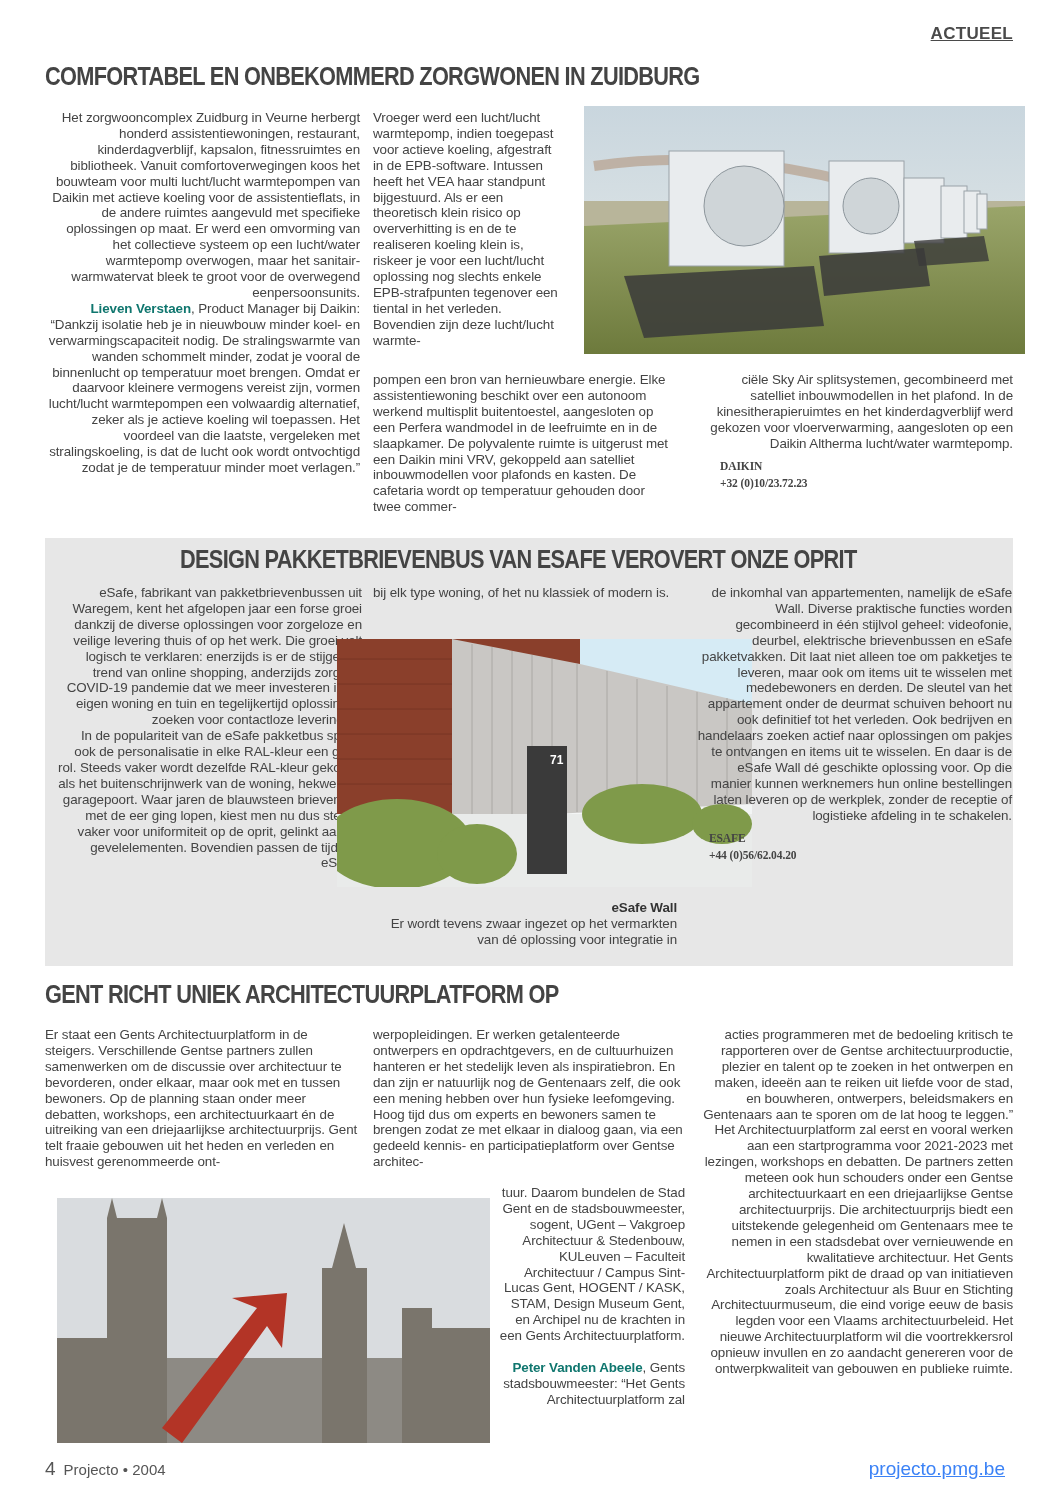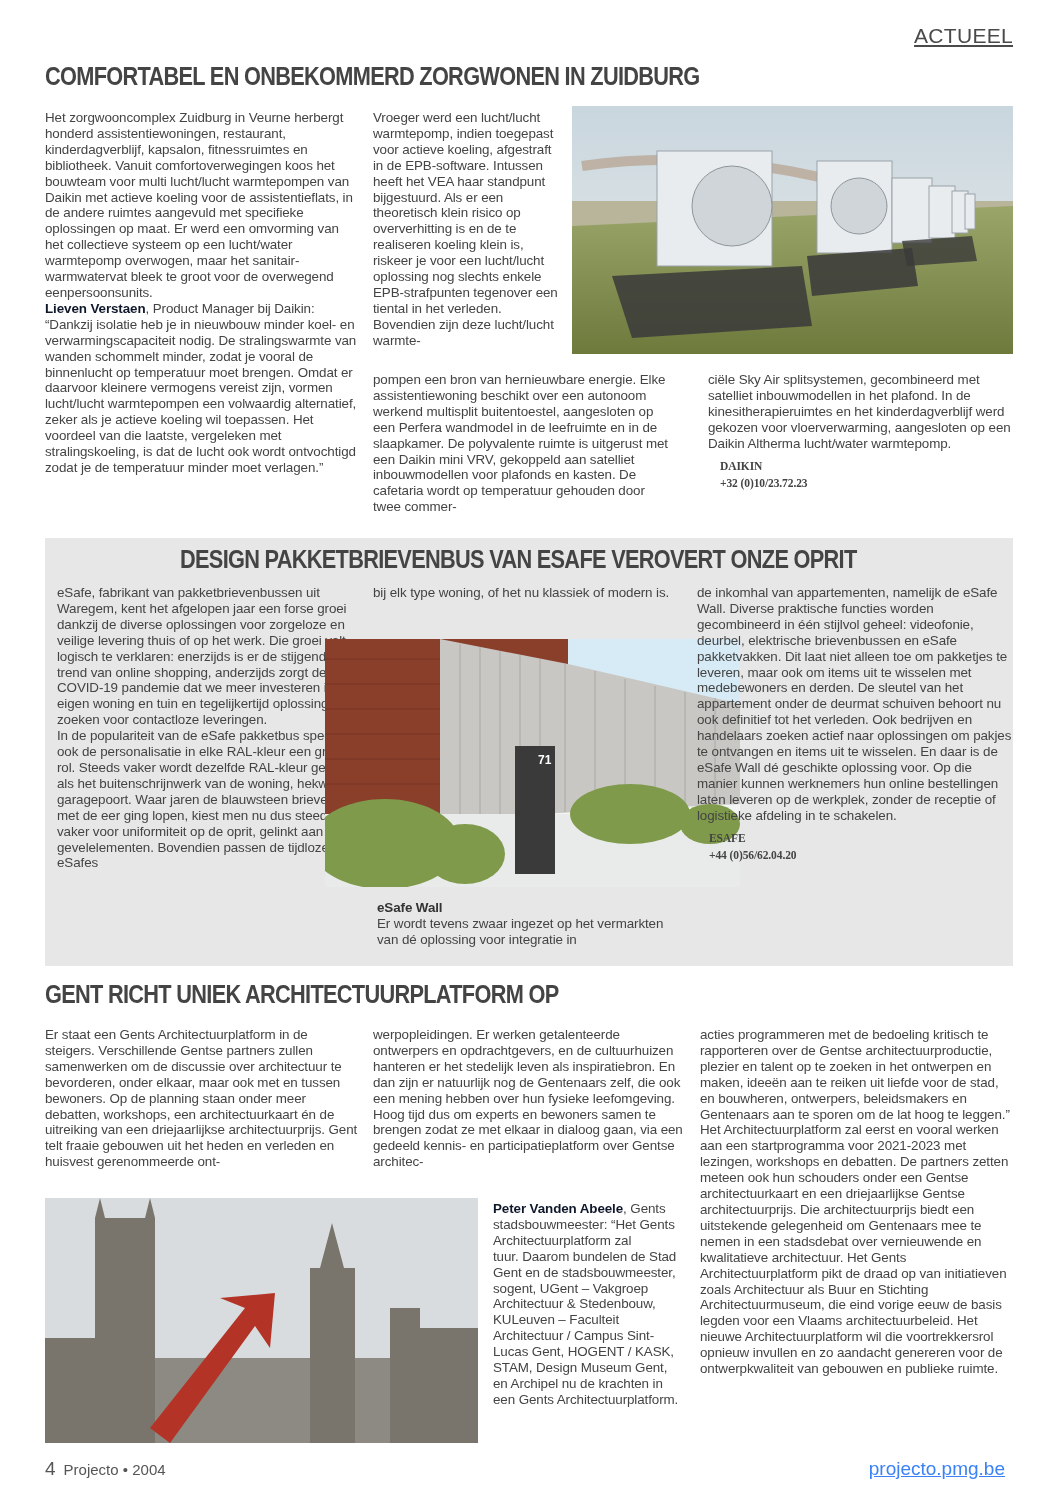--- a/index.html
+++ b/index.html
@@ -1,25 +1,25 @@
 <!DOCTYPE html>
 <html><head>
 <meta charset="utf-8">
 <style>
   html, body { margin:0; padding:0; }
   body { width:1058px; height:1496px; background:#ffffff; position:relative; overflow:hidden;
          font-family:"Liberation Sans", sans-serif; color:#3a3a3a; }
-  .section-label { position:absolute; right:45px; top:24px; font-size:21px; color:#4a4a4a; text-decoration:underline; letter-spacing:0.3px; }
+  .section-label { position:absolute; right:45px; top:24px; font-size:17px; color:#4a4a4a; text-decoration:underline; letter-spacing:0.3px;font-weight:bold; }
   .headline { position:absolute; font-family:"Liberation Sans", sans-serif; font-weight:bold; color:#444; font-size:25px; letter-spacing:-0.8px; transform-origin:left top; white-space:nowrap; }
   .body-text { position:absolute; font-size:13.4px; line-height:15.9px; color:#444; letter-spacing:-0.1px; }
-  .body-text p { margin:0; }
-  .body-text b { color:#0f172a; }
+  .body-text p { margin:0;text-align:right; }
+  .body-text b { color:#0f766e; }
   .contact { font-family:Liberation Serif, serif; font-weight:bold; font-size:11.5px; line-height:17px; color:#444; margin-top:6px; padding-left:12px; }
   .grey-box { position:absolute; left:45px; top:538px; width:968px; height:428px; background:#e7e7e7; }
-  .photo { position:absolute; overflow:hidden; }
+  .photo { position:absolute; overflow:hidden;margin-left:12px; }
   .footer-left { position:absolute; left:45px; top:1458px; font-size:15px; color:#555; }
   .footer-left .pg { font-size:19px; margin-right:8px; }
   .footer-right { position:absolute; right:53px; top:1458px; font-size:19px; color:#3b82f6; text-decoration:underline; }
   .caption b { font-weight:bold; color:#333;margin-top:20px; }
 </style>
 </head>
 <body>
 
 <div class="section-label">ACTUEEL</div>
 
@@ -158,22 +158,22 @@
       <rect x="0" y="140" width="50" height="105"></rect>
       <rect x="375" y="130" width="58" height="115"></rect>
     </g>
     <g fill="#b33426">
       <polygon points="105,230 200,110 175,100 230,95 225,150 210,128 125,245"></polygon>
     </g>
   </svg>
 </div>
 
 <div class="body-text" style="left:493px; top:1185px; width:192px;">
+  <p>tuur. Daarom bundelen de Stad Gent en de stadsbouwmeester, sogent, UGent – Vakgroep Architectuur &amp; Stedenbouw, KULeuven – Faculteit Architectuur / Campus Sint-Lucas Gent, HOGENT / KASK, STAM, Design Museum Gent, en Archipel nu de krachten in een Gents Architectuurplatform.</p>
   <p style="margin-top:16px;"><b>Peter Vanden Abeele</b><span>, Gents stadsbouwmeester: “Het Gents Architectuurplatform zal</span></p>
-  <p>tuur. Daarom bundelen de Stad Gent en de stadsbouwmeester, sogent, UGent – Vakgroep Architectuur &amp; Stedenbouw, KULeuven – Faculteit Architectuur / Campus Sint-Lucas Gent, HOGENT / KASK, STAM, Design Museum Gent, en Archipel nu de krachten in een Gents Architectuurplatform.</p>
 </div>
 
 <div class="body-text" style="left:700px; top:1027px; width:313px;">
   <p>acties programmeren met de bedoeling kritisch te rapporteren over de Gentse architectuurproductie, plezier en talent op te zoeken in het ontwerpen en maken, ideeën aan te reiken uit liefde voor de stad, en bouwheren, ontwerpers, beleidsmakers en Gentenaars aan te sporen om de lat hoog te leggen.”</p>
   <p>Het Architectuurplatform zal eerst en vooral werken aan een startprogramma voor 2021-2023 met lezingen, workshops en debatten. De partners zetten meteen ook hun schouders onder een Gentse architectuurkaart en een driejaarlijkse Gentse architectuurprijs. Die architectuurprijs biedt een uitstekende gelegenheid om Gentenaars mee te nemen in een stadsdebat over vernieuwende en kwalitatieve architectuur. Het Gents Architectuurplatform pikt de draad op van initiatieven zoals Architectuur als Buur en Stichting Architectuurmuseum, die eind vorige eeuw de basis legden voor een Vlaams architectuurbeleid. Het nieuwe Architectuurplatform wil die voortrekkersrol opnieuw invullen en zo aandacht genereren voor de ontwerpkwaliteit van gebouwen en publieke ruimte.</p>
 </div>
 
 <div class="footer-left">
   <span class="pg">4</span><span>Projecto • 2004</span>
 </div>

